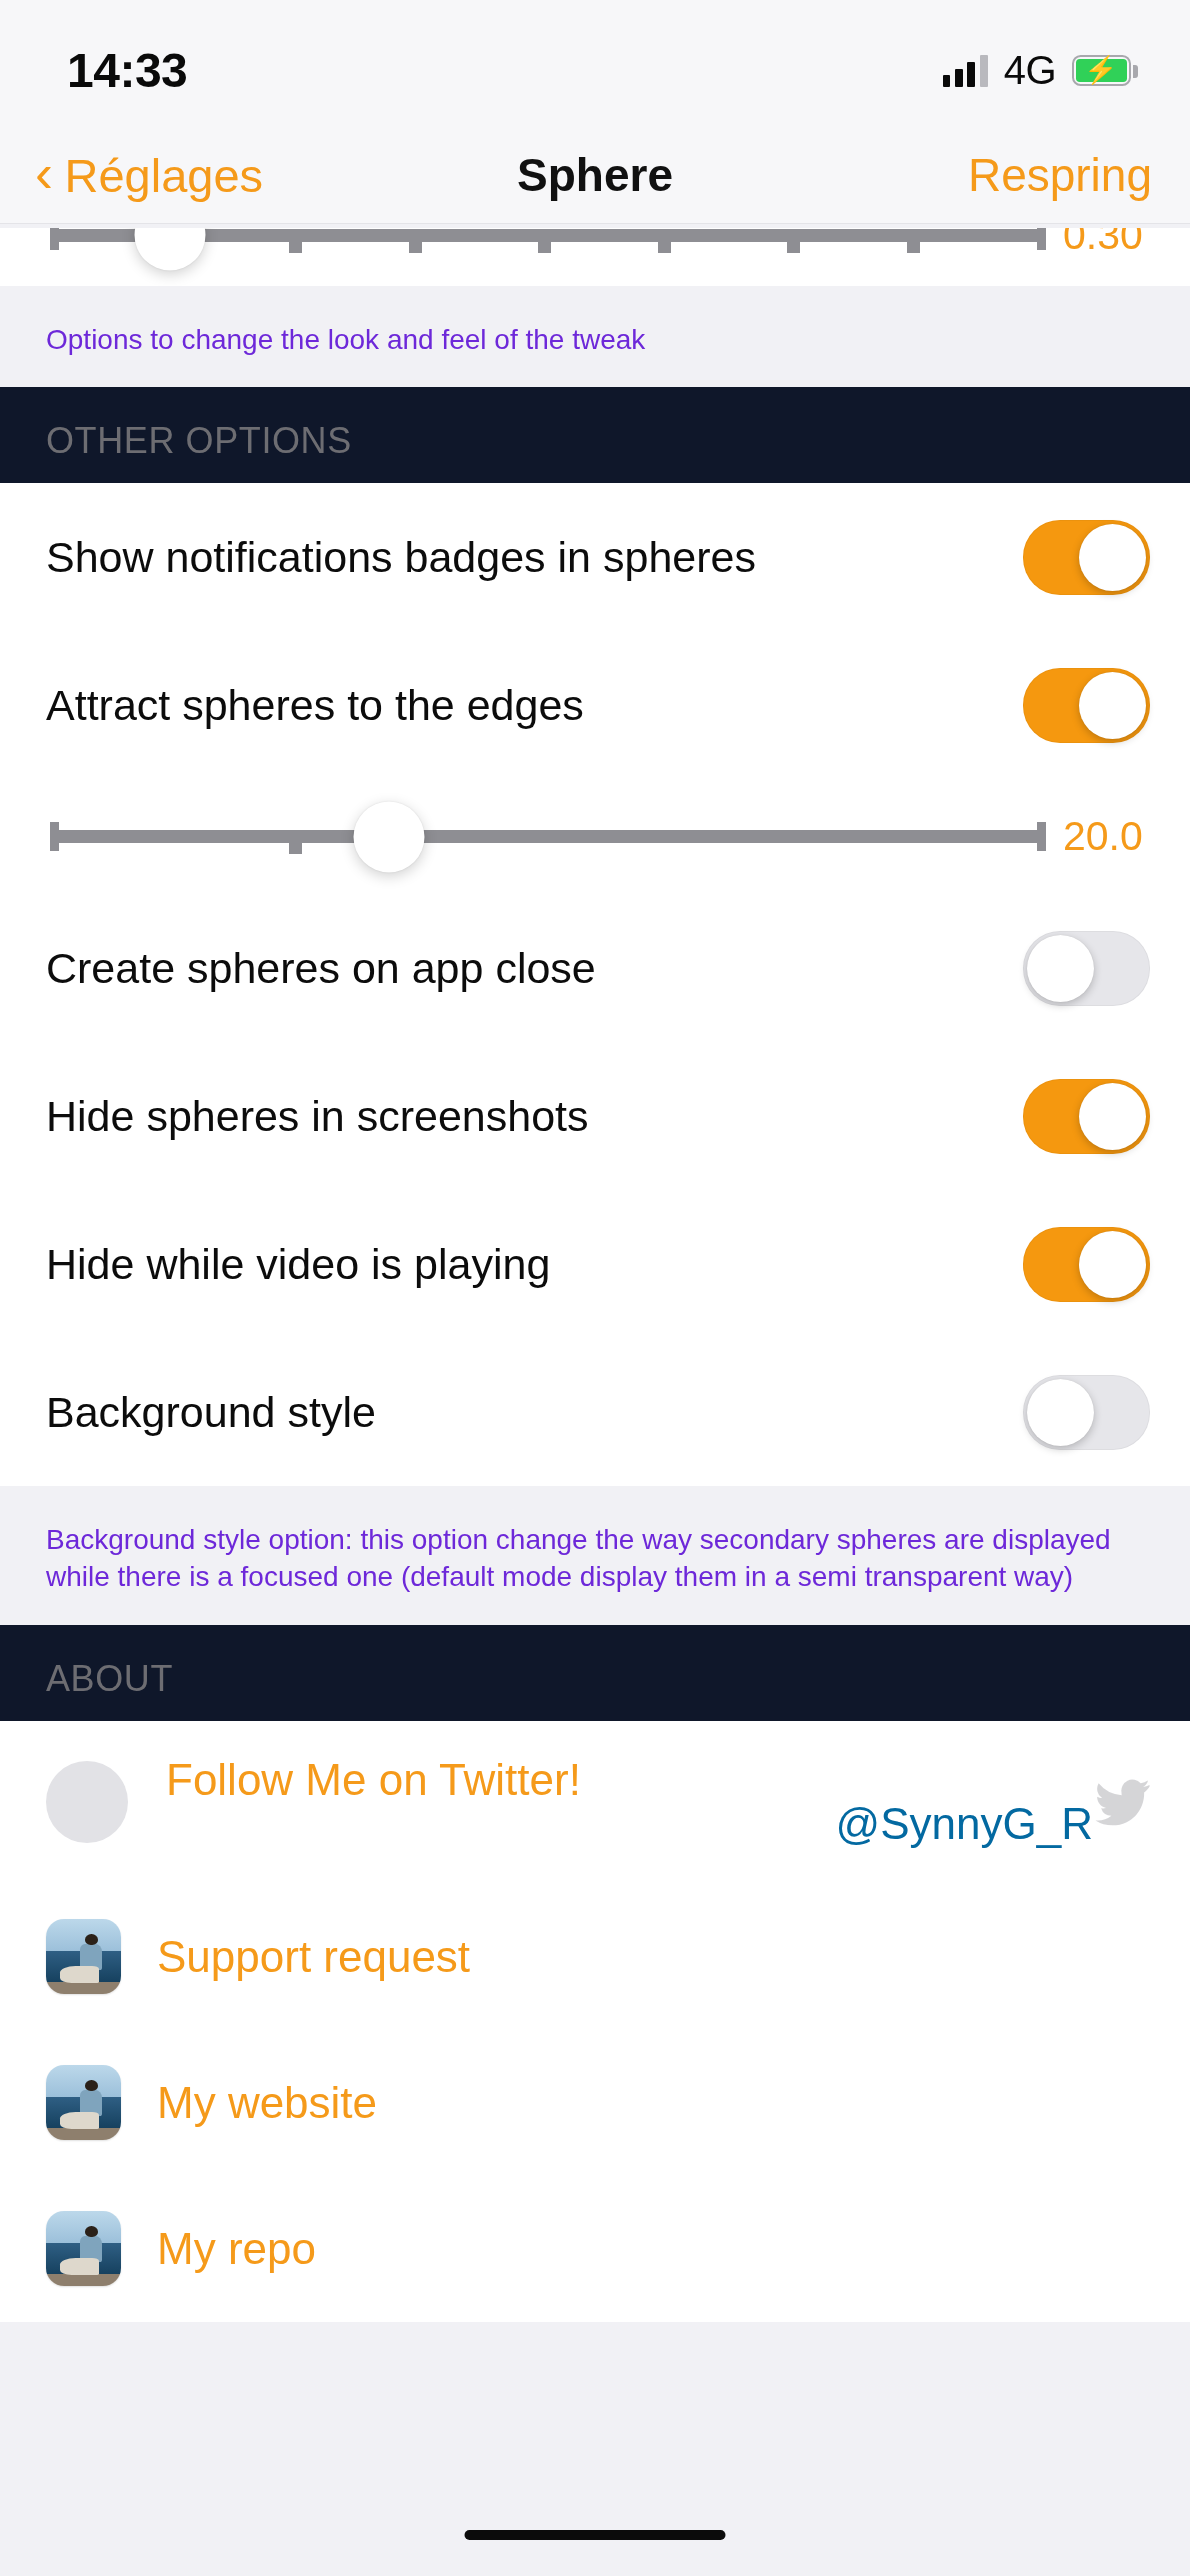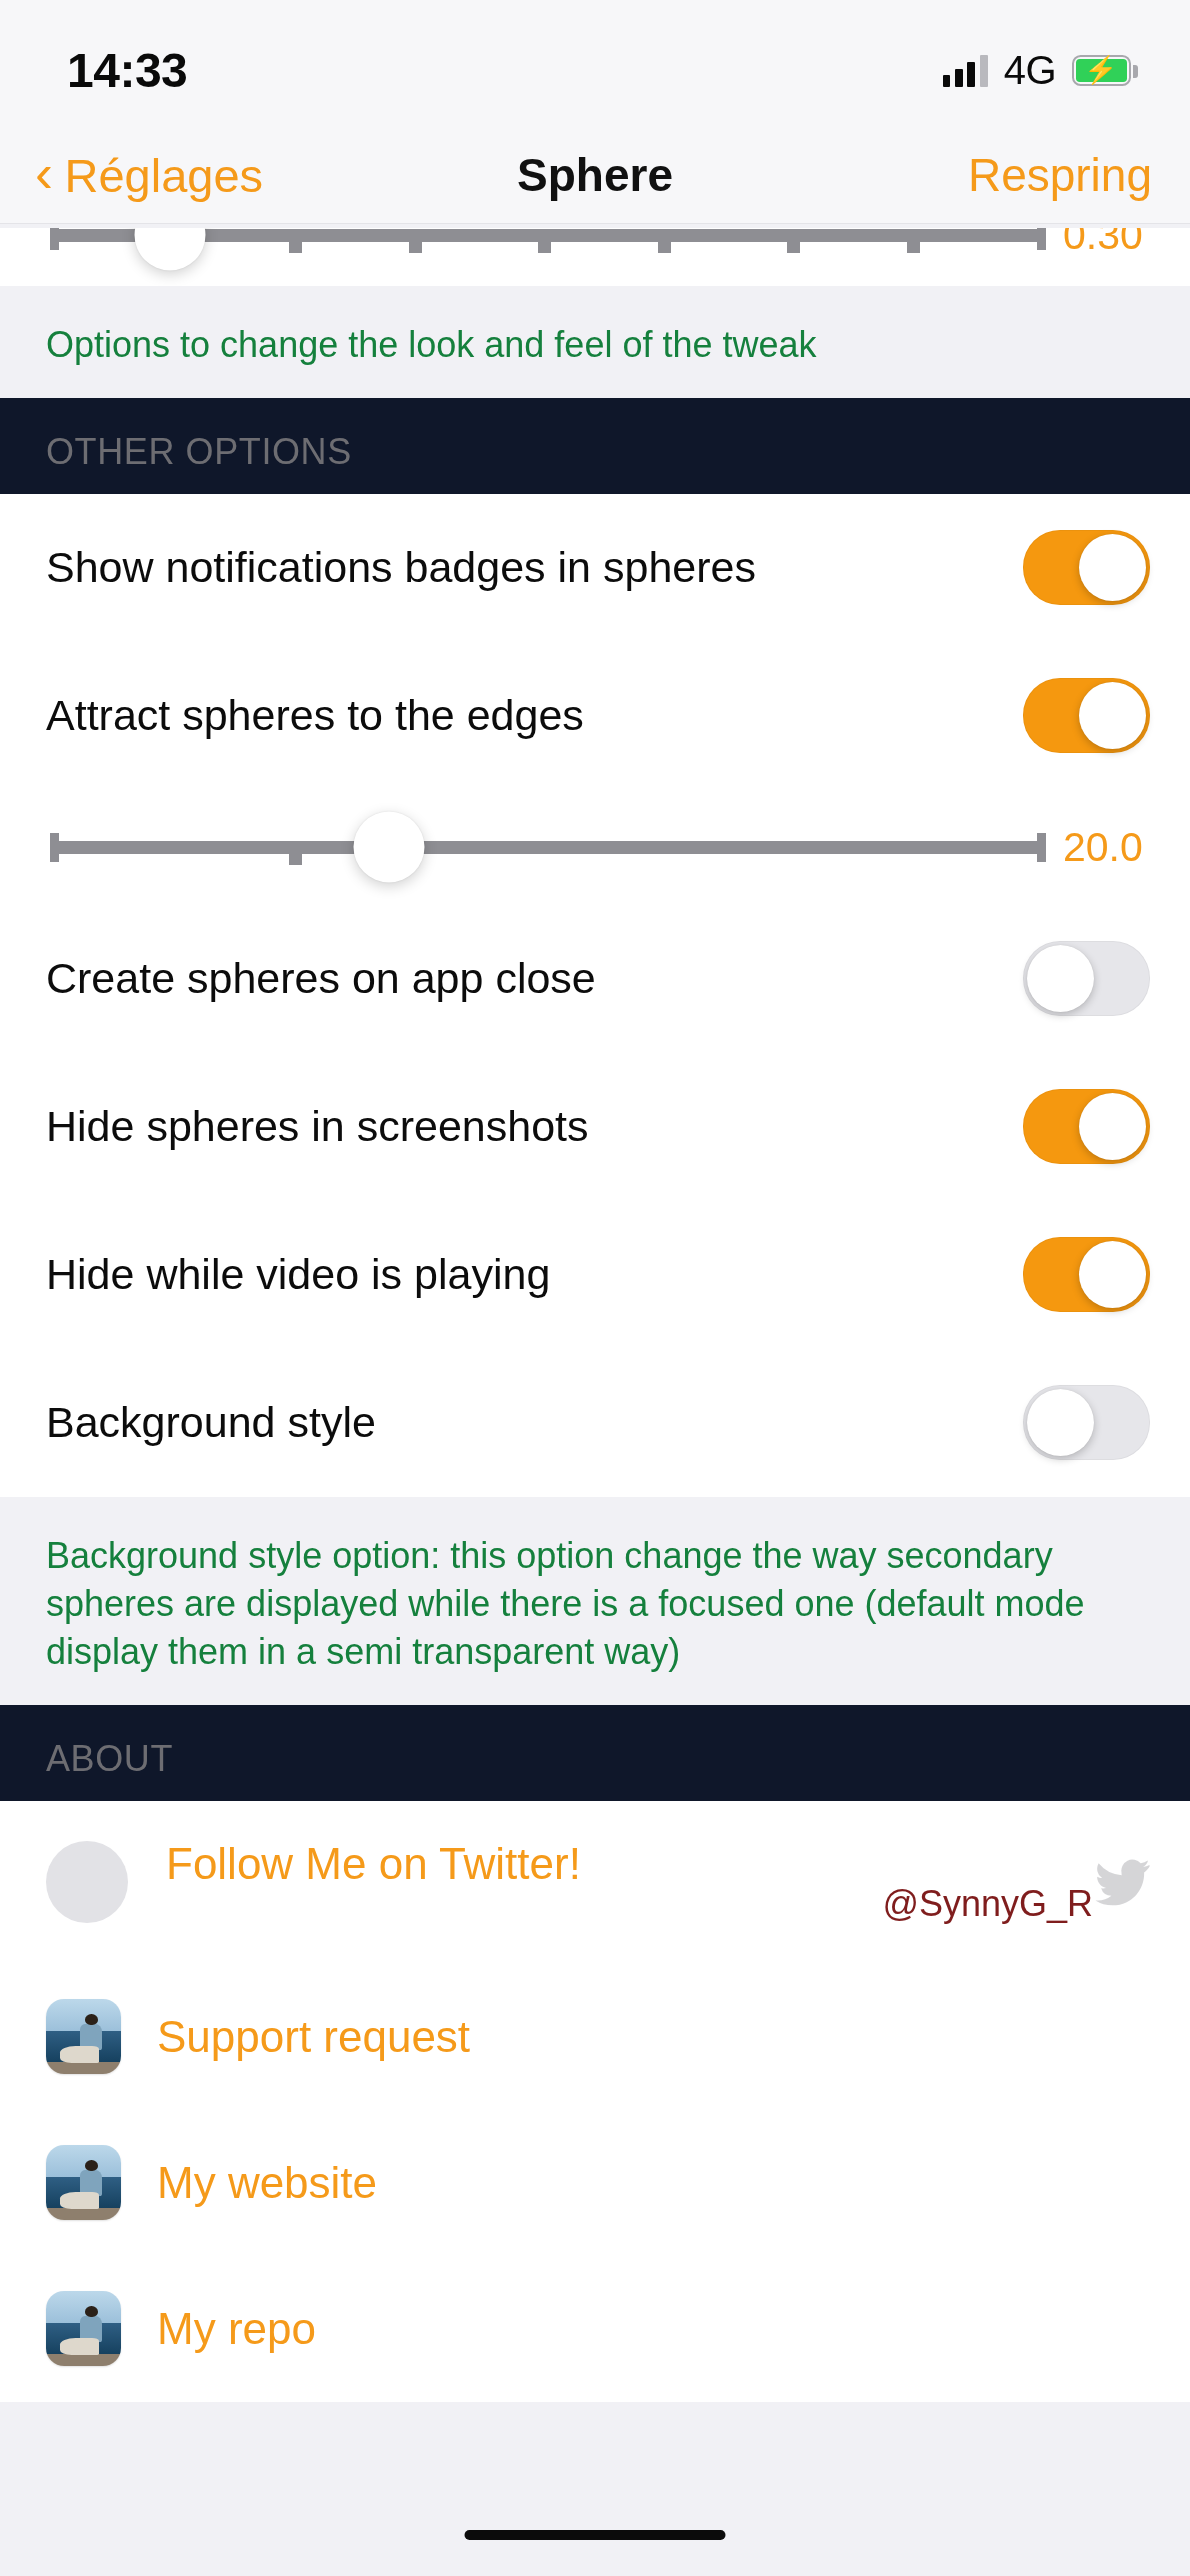--- a/index.html
+++ b/index.html
@@ -63,21 +63,21 @@
   .track .end-l{ position:absolute; left:0; top:-7.7px; width:8.6px; height:29px; background:#8e8e93;}
   .track .end-r{ position:absolute; right:0; top:-7.7px; width:8.6px; height:29px; background:#8e8e93;}
   .knob{ position:absolute; top:50%; width:71px; height:71px; border-radius:50%; background:#fff;
         transform:translate(-50%,-50%); box-shadow:0 3.8px 13.4px rgba(0,0,0,0.18), 0 0 1.9px rgba(0,0,0,0.1);}
   .slider-val{ width:144px; text-align:left; padding-left:17px; color:#f59a1a; font-size:41px; }
 
   .top-clip{ position:relative; height:58px; overflow:hidden; background:#fff;}
   .top-clip .inner{ position:absolute; left:0; right:0; top:-50px; height:115px; display:flex; align-items:center;}
 
   
-  .footer-text{ background:#f1f1f5; padding:35px 72px 29px 46px; color:#15803d; font-size:36px; line-height:1.33;}
+  .footer-text{ background:#f1f1f5; padding:35px 72px 29px 46px; color:#6d28d9; font-size:28px; line-height:1.33;}
   .group-header{ background:#0f172a; padding:33px 46px 21px 46px; color:#6d6d72; font-size:36px; letter-spacing:0.6px;}
 
   
   .row{ background:#fff; height:148px; display:flex; align-items:center; padding:0 40px 0 46px; position:relative;}
   .row-label{ flex:1; font-size:43px; color:#0c0c0c; }
   .switch{ width:127px; height:75px; border-radius:37px; position:relative; flex:none;
            box-shadow:inset 0 0 0 1px rgba(0,0,0,0.04);}
   .switch.on{ background:#f5980f; }
   .switch.off{ background:#e6e6ea; }
   .switch .sknob{ position:absolute; top:3.8px; width:67px; height:67px; border-radius:50%; background:#fff;
@@ -85,21 +85,21 @@
   .switch.on .sknob{ left:56px; }
   .switch.off .sknob{ left:3.8px; }
 
   
   .about-row{ background:#fff; display:flex; align-items:center; padding:0 38px 0 46px; position:relative;}
   .about-row.twitter{ height:163px; }
   .about-row.link{ height:146px; }
   .avatar-circle{ width:82px; height:82px; border-radius:50%; background:#e2e2e6; flex:none;}
   .about-texts{ margin-left:38px; display:flex; flex-direction:row; justify-content:space-between; gap:2px; flex:1;}
   .about-title{ color:#f59a1a; font-size:44px; }
-  .about-sub{ color:#7f1d1d; font-size:36px;margin-top:44px; }
+  .about-sub{ color:#0369a1; font-size:44px;margin-top:44px; }
   .twitter-bird{ width:59px; height:59px; flex:none; opacity:.55;}
   .app-icon{ width:75px; height:75px; border-radius:18px; flex:none; overflow:hidden; position:relative;
              box-shadow:0 1px 1.9px rgba(0,0,0,0.12);}
   .link-label{ color:#f59a1a; font-size:44px; margin-left:36px;}
 
   
   .pp-bg{ width:100%; height:100%; background:linear-gradient(160deg,#0d3278 0%,#1565b8 55%,#1274c4 100%);}
   .pp-mark{ position:absolute; left:0; top:0; width:100%; height:100%;}
 
   

